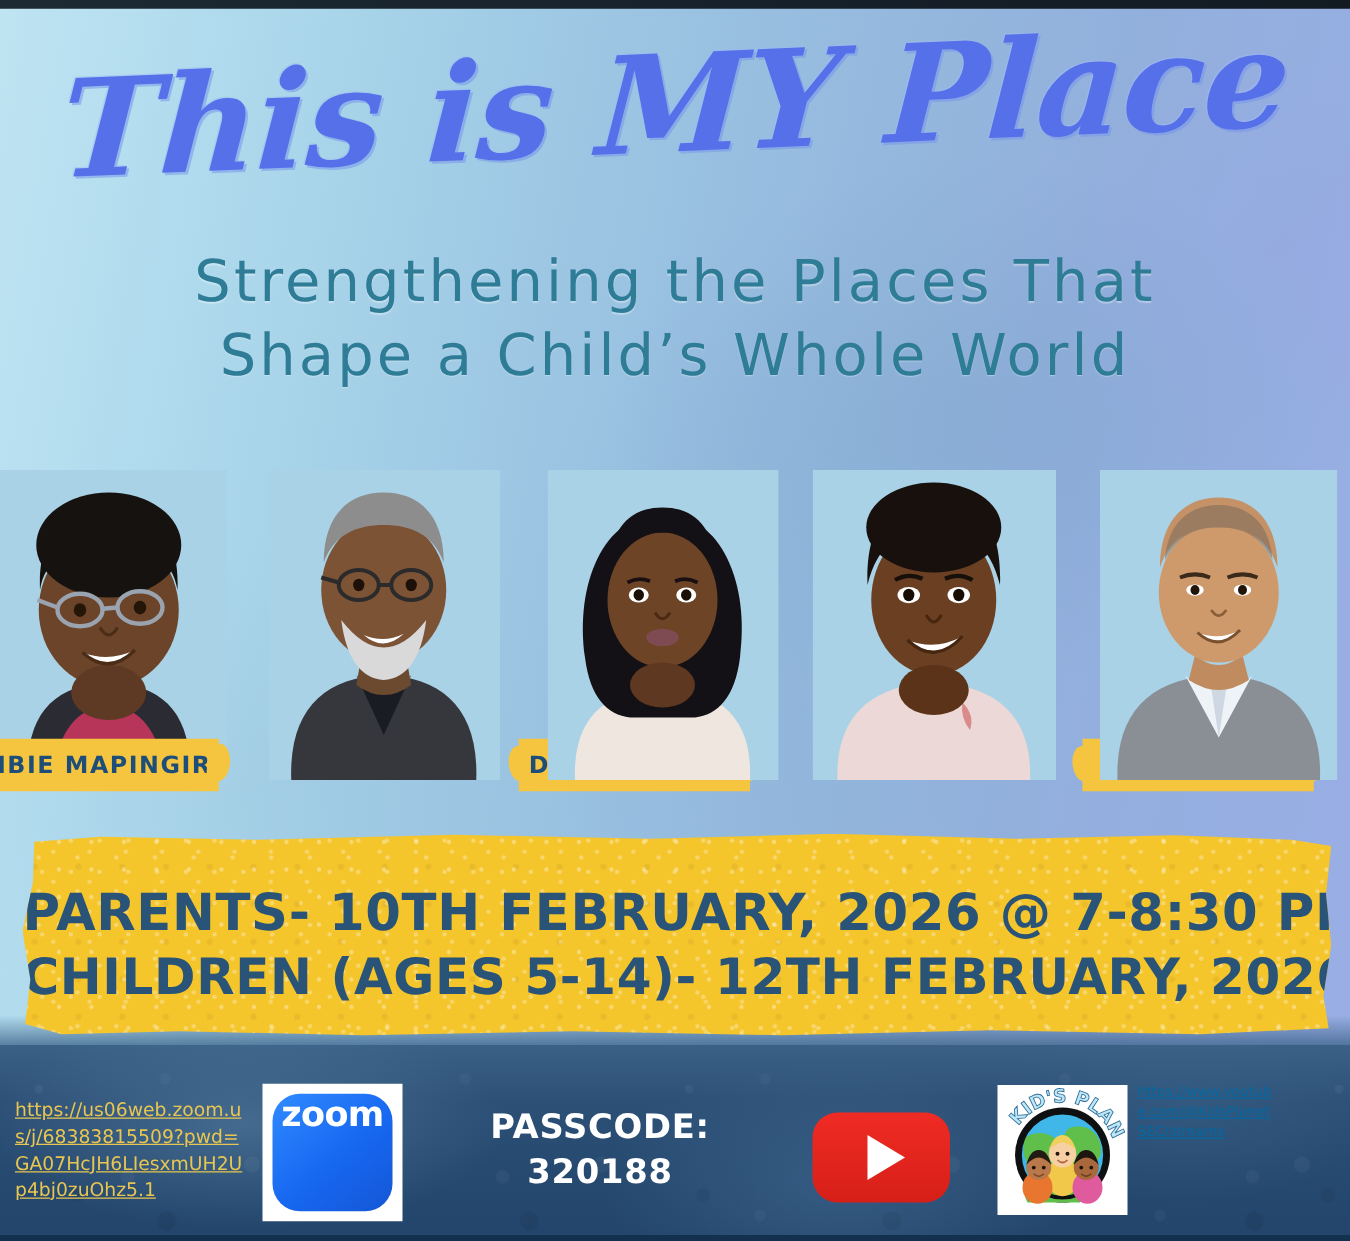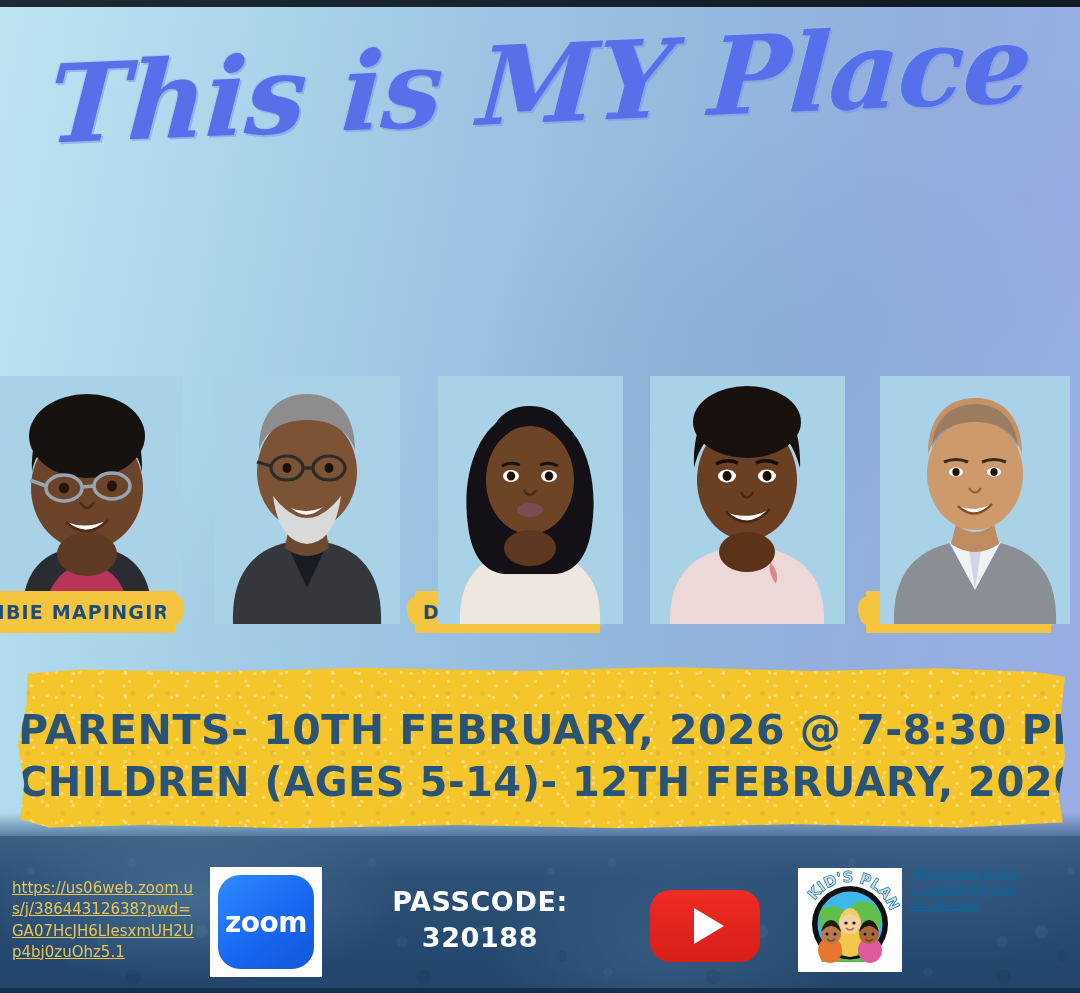--- a/index.html
+++ b/index.html
@@ -240,21 +240,21 @@
     background: #ffffff;
     display: flex;
     align-items: center;
     justify-content: center;
   }
   .zoom-icon-sq {
     width: 96px; height: 94px;
     border-radius: 22px;
     background: linear-gradient(140deg,#2f8bff 0%,#1767f0 55%,#1457d6 100%);
     display: flex;
-    align-items: center;
+    align-items: flex-start;
     justify-content: center;
   }
   .zoom-word {
     color: #fff;
     font-family: "DejaVu Sans", sans-serif;
     font-weight: 700;
     font-size: 28px;
     letter-spacing: -0.5px;
   }
   .meeting-block {
@@ -313,20 +313,24 @@
   <div class="bg-watercolor"></div>
   <div class="bg-bottom-blend"></div>
   <div class="bg-bottom"></div>
   <div class="bg-bottom-tex"></div>
   <div class="top-strip"></div>
 
   <div class="title-wrap">
     <div class="title">This is MY Place</div>
   </div>
 
+  <div class="subtitle">
+    <span class="ln">Strengthening the Places That</span>
+    <span class="ln">Shape a Child’s Whole World</span>
+  </div>
 
   <div class="speakers">
 
     <div class="speaker" style="left:-8px; width:190px;">
       <div class="photo">
         <svg width="190" height="248" viewBox="0 0 190 248">
           <defs>
               <clipPath id="c1">
                 <rect x="0" y="0" width="190" height="248"></rect>
               </clipPath>
@@ -483,21 +487,21 @@
 
   </div>
 
   <div class="date-banner">
     <div class="date-line l1">PARENTS- 10TH FEBRUARY, 2026 @ 7-8:30 PM</div>
     <div class="date-line l2">CHILDREN (AGES 5-14)- 12TH FEBRUARY, 2026 @ 6-7 PM</div>
   </div>
 
   <div class="footer">
 
-    <div class="zoom-link">https://us06web.zoom.us/j/38644312638?pwd=GA07HcJH6LIesxmUH2Up4bj0zuOhz5.1</div>
+    <div class="zoom-link">https://us06web.zoom.us/j/68383815509?pwd=GA07HcJH6LIesxmUH2Up4bj0zuOhz5.1</div>
 
     <div class="zoom-icon-card">
       <div class="zoom-icon-sq">
         <span class="zoom-word">zoom</span>
       </div>
     </div>
 
     <div class="meeting-block">
       <div>PASSCODE: 320188</div>
     </div>

